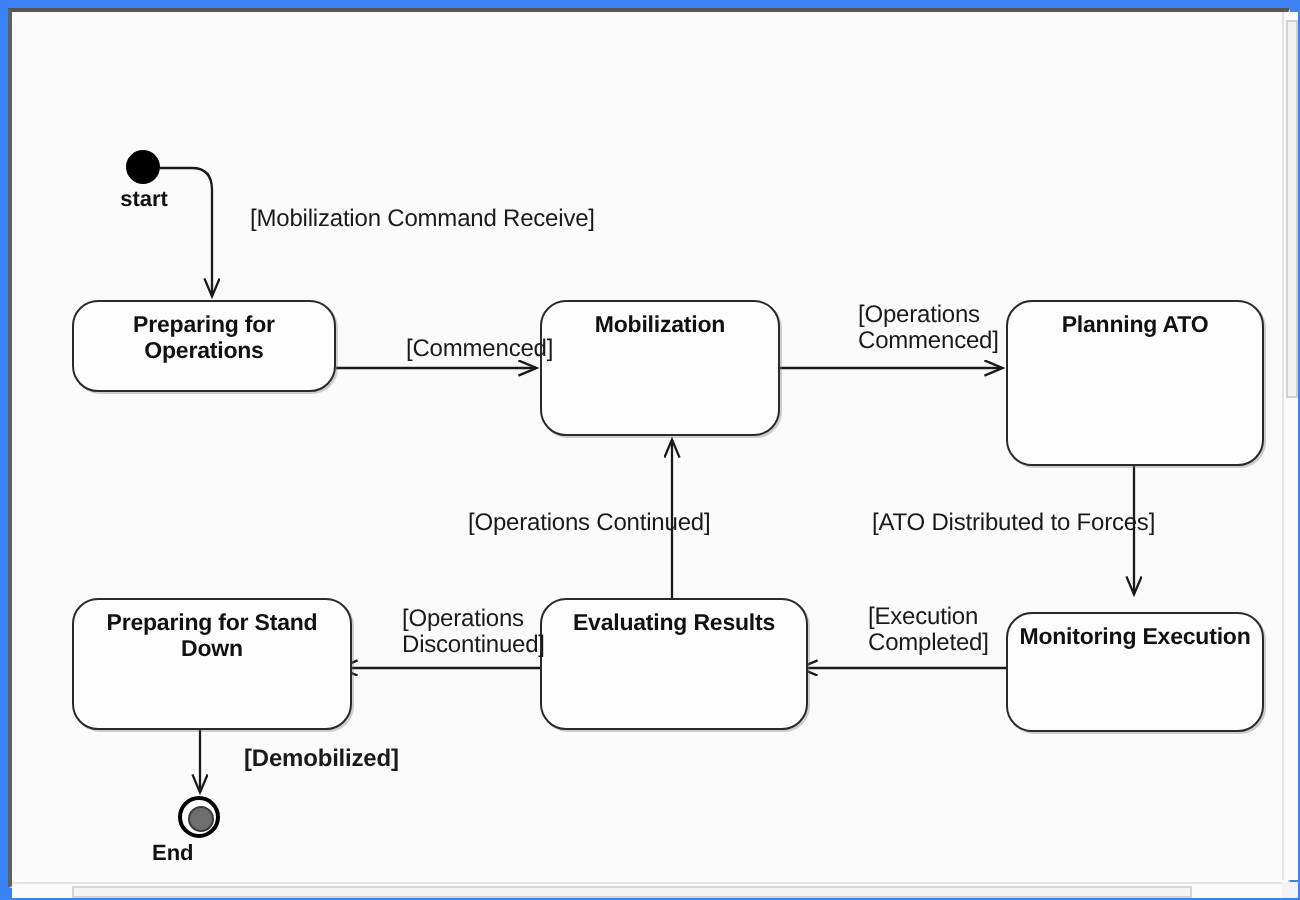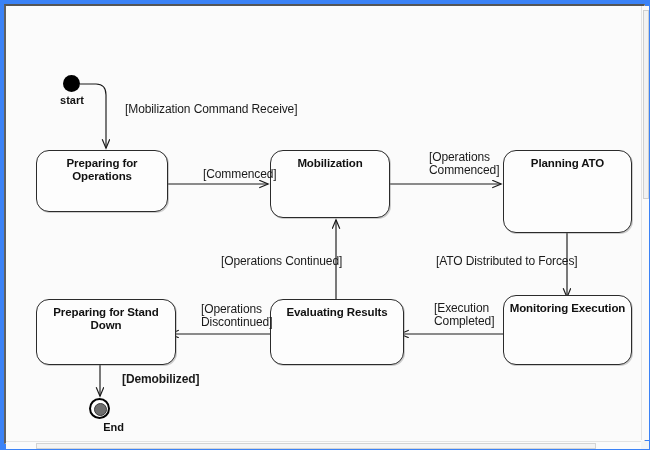--- a/index.html
+++ b/index.html
@@ -127,21 +127,21 @@
     border-radius: 50%;
     background: #6e6e6e;
     border: 1px solid #3a3a3a;
     box-sizing: content-box;
   }
   #end-label {
     position: absolute;
     left: 76px;
     top: 421px;
     width: 48px;
-    text-align: right;
+    text-align: left;
     font-size: 11px;
     font-weight: bold;
     color: #111111;
   }
 
   
   #vscroll {
     position: absolute;
     right: 1px;
     top: 6px;
@@ -226,55 +226,55 @@
     </svg>
 
     <div id="start-node"></div>
     <div id="start-label">start</div>
 
     <div id="end-node">
       <div class="inner"></div>
     </div>
     <div id="end-label">End</div>
 
-    <div class="state" style="left:36px; top:150px; width:132px; height:62px;">
+    <div class="state" style="left:36px; top:150px; width:132px; height:46px;">
       <div class="label">Preparing for<br>Operations</div>
     </div>
 
     <div class="state" style="left:270px; top:150px; width:120px; height:68px;">
       <div class="label">Mobilization</div>
     </div>
 
     <div class="state" style="left:503px; top:150px; width:129px; height:83px;">
       <div class="label">Planning ATO</div>
     </div>
 
     <div class="state" style="left:36px; top:299px; width:140px; height:66px;">
       <div class="label">Preparing for Stand<br>Down</div>
     </div>
 
     <div class="state" style="left:270px; top:299px; width:134px; height:66px;">
       <div class="label">Evaluating Results</div>
     </div>
 
-    <div class="state" style="left:503px; top:295px; width:129px; height:70px;">
+    <div class="state" style="left:503px; top:306px; width:129px; height:60px;">
       <div class="label">Monitoring Execution</div>
     </div>
 
     <div class="glabel" style="left:111px; top:103px;">[Mobilization Command Receive]</div>
 
     <div class="glabel" style="left:189px; top:168px;">[Commenced]</div>
 
     <div class="glabel" style="left:415px; top:151px;">[Operations<br>Commenced]</div>
 
     <div class="glabel" style="left:420px; top:302px;">[Execution<br>Completed]</div>
 
     <div class="glabel" style="left:422px; top:255px;">[ATO Distributed to Forces]</div>
 
-    <div class="glabel" style="left:207px; top:255px;text-align:center;">[Operations Continued]</div>
+    <div class="glabel" style="left:220px; top:255px;text-align:center;">[Operations Continued]</div>
 
     <div class="glabel" style="left:187px; top:303px;">[Operations<br>Discontinued]</div>
 
     <div class="glabel" style="left:108px; top:373px;font-weight:bold;">[Demobilized]</div>
 
   </div>
 
   <div id="vscroll">
     <div id="vthumb"></div>
   </div>

